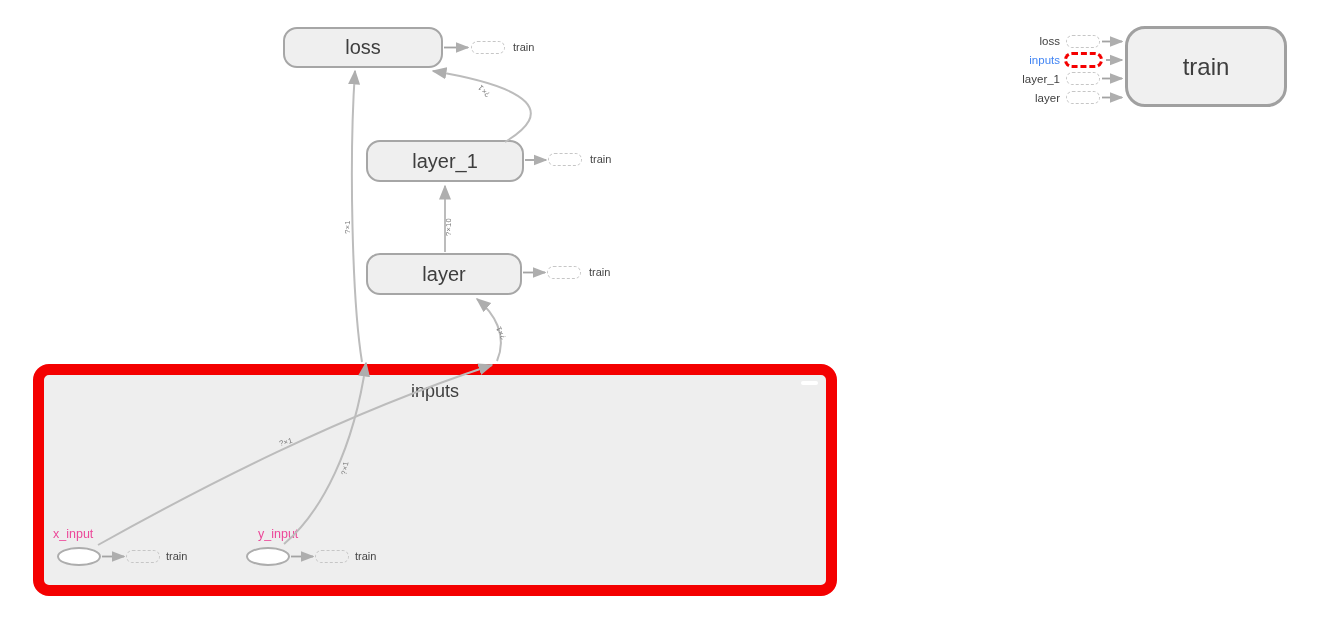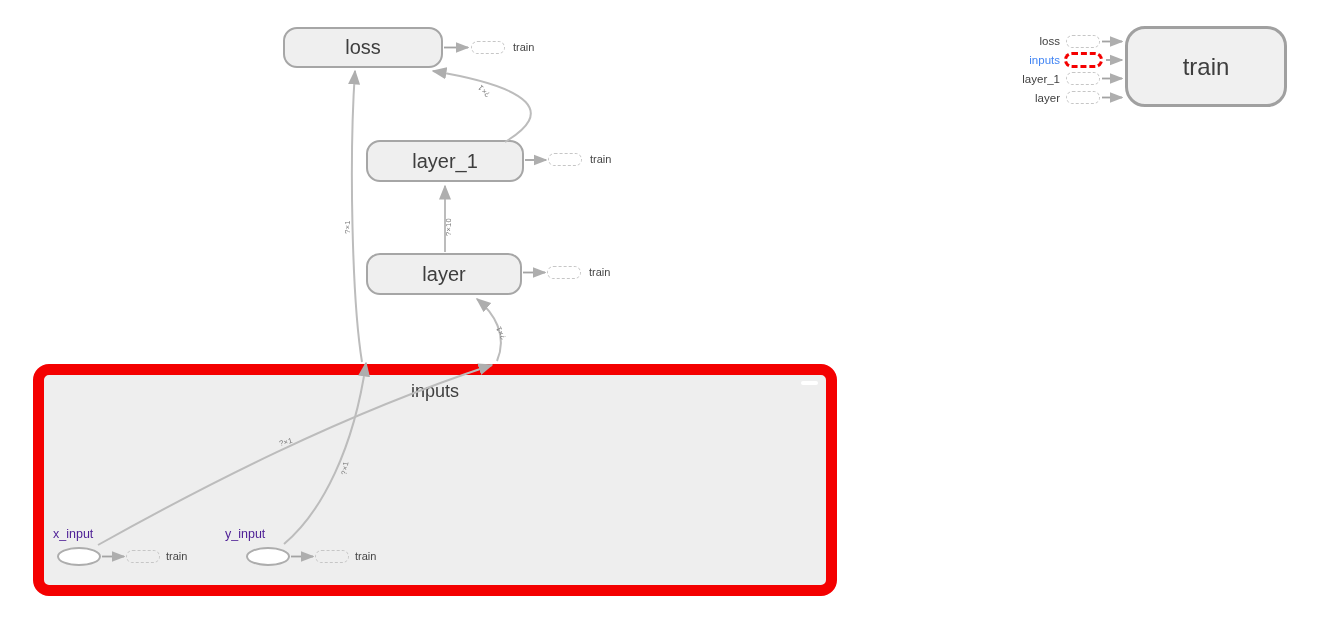--- a/index.html
+++ b/index.html
@@ -9,21 +9,21 @@
   .gnode{position:absolute;background:#efefef;border:2.5px solid #a6a6a6;border-radius:14px;
          display:flex;align-items:center;justify-content:center;box-sizing:border-box;cursor:pointer;}
   .gnode span{font-size:20px;color:#3e3e3e;}
   .group-sel{position:absolute;background:#eeeeee;border:11px solid #f40000;border-radius:16px;
              box-sizing:border-box;cursor:pointer;}
   .group-title{position:absolute;left:0;right:0;top:6px;text-align:center;font-size:18px;color:#3e3e3e;}
   .collapse{position:absolute;width:17px;height:4px;background:#ffffff;border-radius:2px;
             right:8px;top:6px;cursor:pointer;}
   .op-ellipse{position:absolute;width:44px;height:19px;background:#ffffff;border:2.5px solid #adadad;
               border-radius:50%;box-sizing:border-box;cursor:pointer;}
-  .op-label{position:absolute;font-size:12.5px;color:#4c1d95;white-space:nowrap;}
+  .op-label{position:absolute;font-size:12.5px;color:#ec4899;white-space:nowrap;}
   
   .aux-box{position:absolute;width:34px;height:13px;border:1.5px dashed #c6c6c6;border-radius:7px;
            box-sizing:border-box;background:transparent;cursor:pointer;}
   .aux-label{position:absolute;font-size:11px;color:#454545;white-space:nowrap;}
   
   .elabel{position:absolute;font-size:7.5px;color:#787878;white-space:nowrap;
           transform-origin:center;letter-spacing:0.3px;}
   
   .panel-label{position:absolute;width:74px;text-align:right;font-size:11.5px;color:#3e3e3e;
                white-space:nowrap;cursor:pointer;}
@@ -52,21 +52,21 @@
   </div>
   <div class="gnode" style="left:366px;top:140px;width:158px;height:42px;">
     <span>layer_1</span>
   </div>
   <div class="gnode" style="left:366px;top:253px;width:156px;height:42px;">
     <span>layer</span>
   </div>
 
   <div class="op-label" style="left:53px;top:527px;">x_input</div>
   <div class="op-ellipse" style="left:57px;top:547px;"></div>
-  <div class="op-label" style="left:225px;top:527px;">y_input</div>
+  <div class="op-label" style="left:258px;top:527px;">y_input</div>
   <div class="op-ellipse" style="left:246px;top:547px;"></div>
 
   <div class="aux-box" style="left:471px;top:41px;background:#fff;"></div>
   <div class="aux-label" style="left:513px;top:41px;">train</div>
 
   <div class="aux-box" style="left:548px;top:153px;background:#fff;"></div>
   <div class="aux-label" style="left:590px;top:153px;">train</div>
 
   <div class="aux-box" style="left:547px;top:266px;background:#fff;"></div>
   <div class="aux-label" style="left:589px;top:266px;">train</div>

